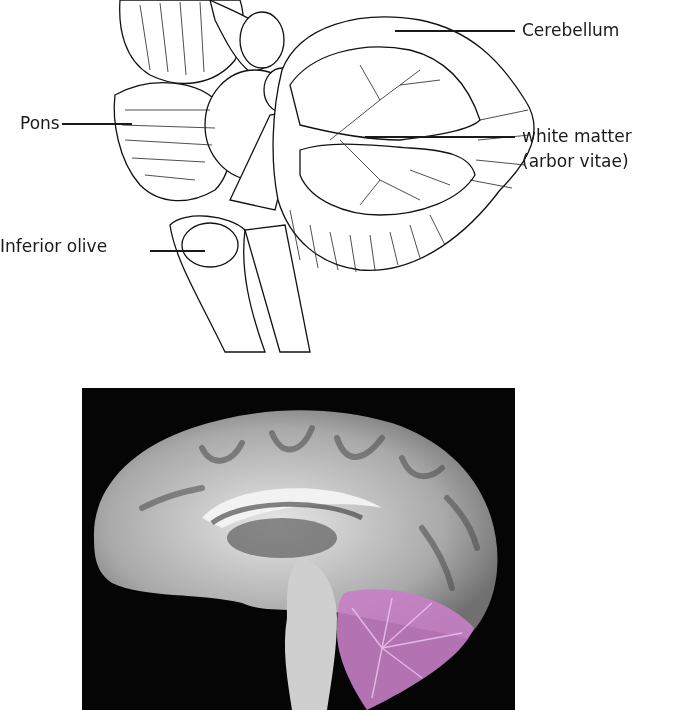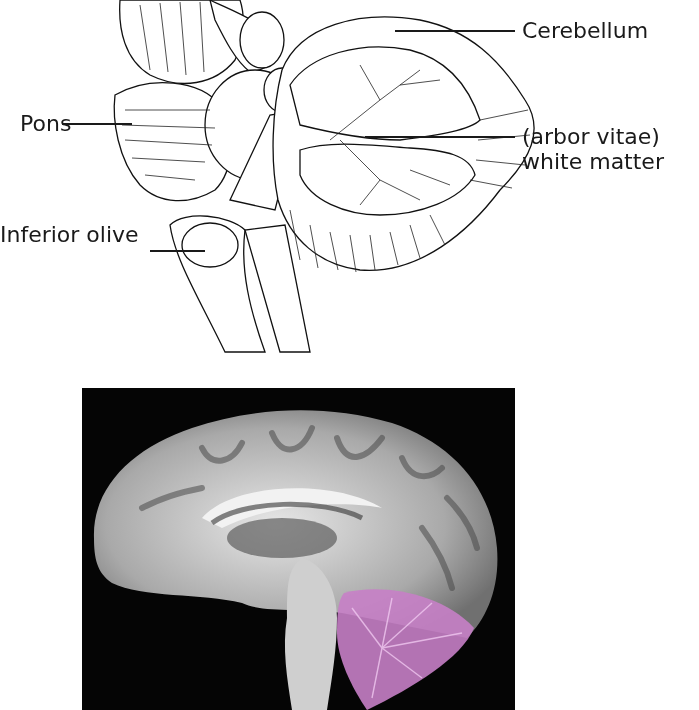--- a/index.html
+++ b/index.html
@@ -1,19 +1,19 @@
 <!DOCTYPE html>
 <html><head>
   <meta charset="utf-8">
   <style>
     html, body { margin: 0; padding: 0; background: #ffffff; }
     body { width: 699px; height: 710px; position: relative; overflow: hidden;
            font-family: "DejaVu Sans", sans-serif; color: #1a1a1a; }
     .illustration { position: absolute; left: 0; top: 0; width: 699px; height: 360px; }
-    .label { position: absolute; font-size: 22px; line-height: 25px; color: #1a1a1a; white-space: nowrap; }
+    .label { position: absolute; font-size: 17px; line-height: 25px; color: #1a1a1a; white-space: nowrap; }
     .leader { position: absolute; height: 2px; background: #1a1a1a; }
     .mri { position: absolute; left: 82px; top: 388px; width: 433px; height: 322px; background: #050505; overflow: hidden; }
   </style>
 </head>
 <body>
 
 <div>
 
   <svg class="illustration" viewBox="0 0 699 360" xmlns="http://www.w3.org/2000/svg">
     <g fill="#ffffff" stroke="#111" stroke-width="1.3">
@@ -74,24 +74,24 @@
   </svg>
 
   <div class="leader" style="left:395px; top:30px; width:120px;"></div>
   <div class="leader" style="left:62px; top:123px; width:70px;"></div>
   <div class="leader" style="left:365px; top:136px; width:150px;"></div>
   <div class="leader" style="left:150px; top:250px; width:55px;"></div>
 
   <div class="label" style="left:522px; top:18px;">Cerebellum</div>
   <div class="label" style="left:0px; top:111px;margin-left:20px;">Pons</div>
   <div class="label" style="left:522px; top:124px;">
+    <div>white matter</div>
     <div>(arbor vitae)</div>
-    <div>white matter</div>
   </div>
-  <div class="label" style="left:0px; top:222px;">Inferior olive</div>
+  <div class="label" style="left:0px; top:234px;">Inferior olive</div>
 
   <div class="mri">
     <svg width="433" height="322" viewBox="0 0 433 322" xmlns="http://www.w3.org/2000/svg">
       <defs>
         <radialGradient id="brainGrad" cx="45%" cy="50%" r="60%">
           <stop offset="0%" stop-color="#e6e6e6"></stop>
           <stop offset="70%" stop-color="#a9a9a9"></stop>
           <stop offset="100%" stop-color="#707070"></stop>
         </radialGradient>
       </defs>

